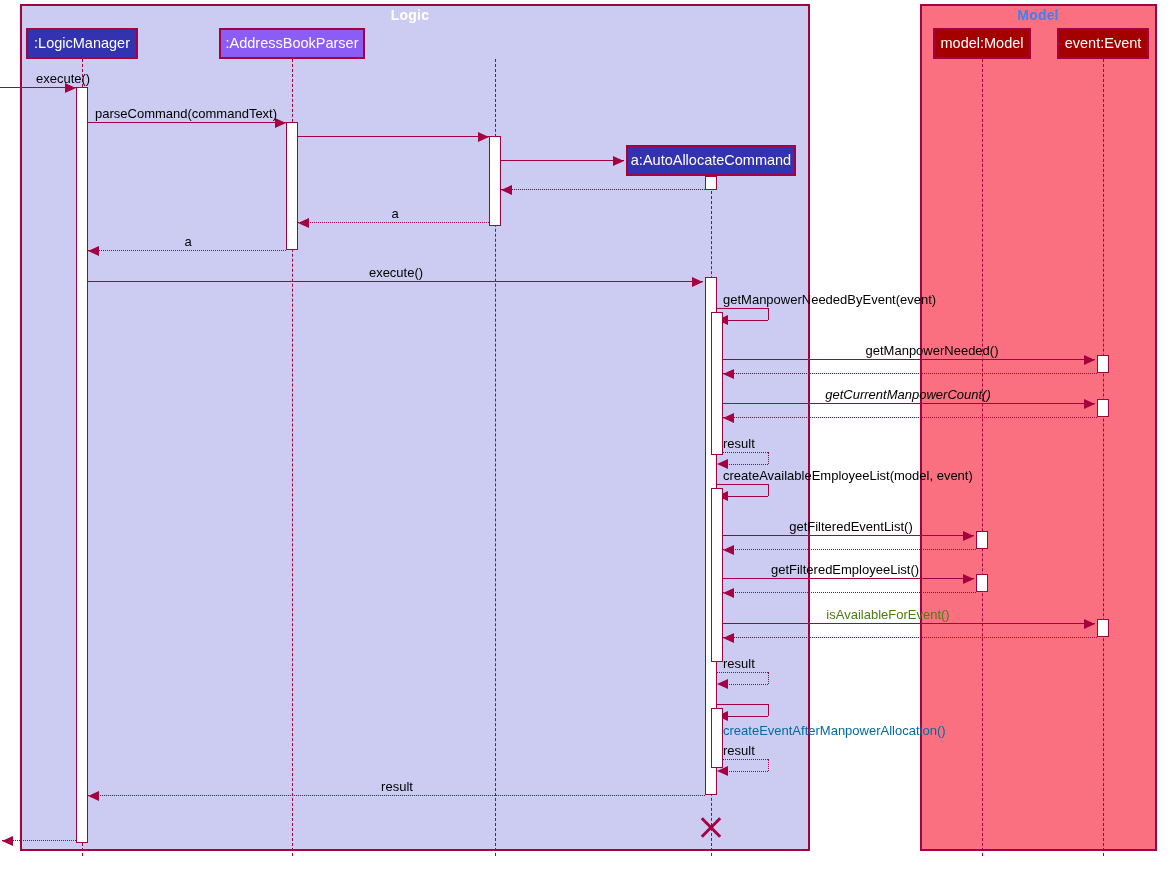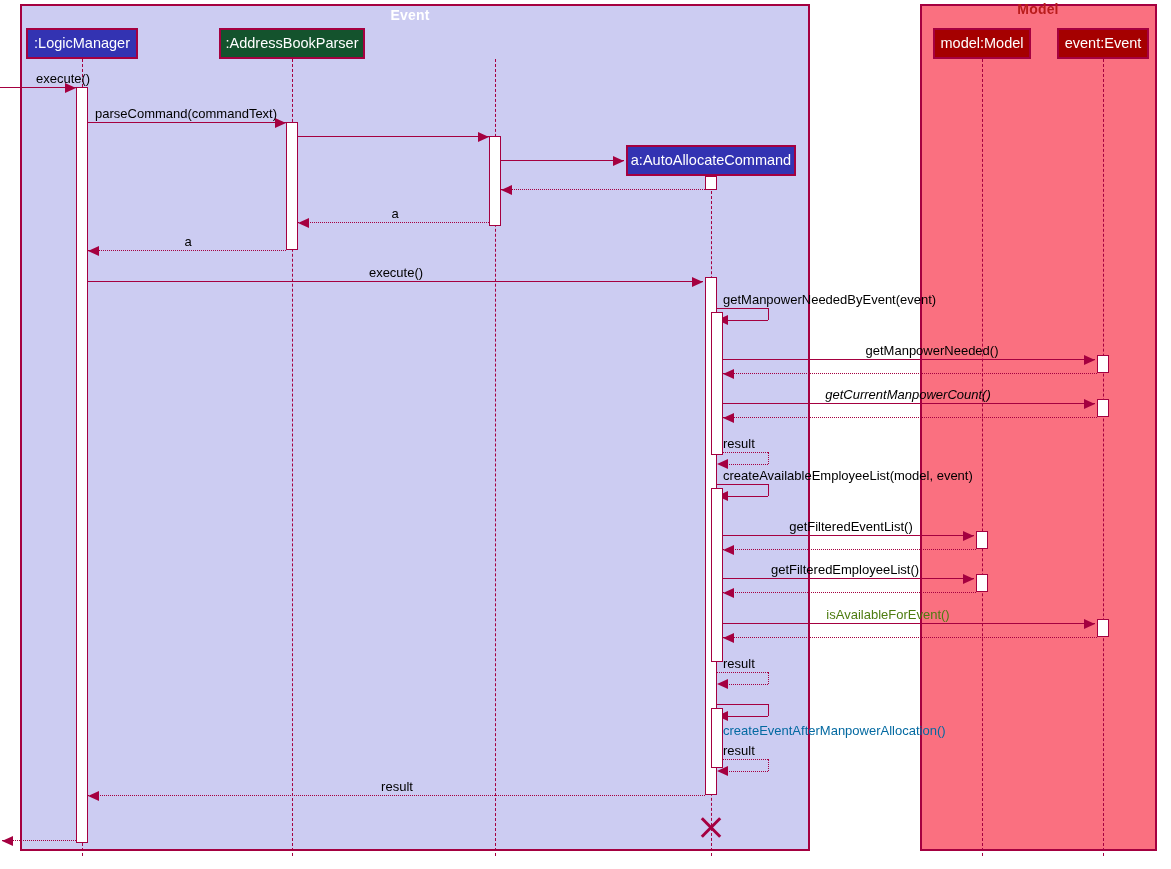--- a/index.html
+++ b/index.html
@@ -116,23 +116,23 @@
     border-top: 3.5px solid #A50040;
   }
   .destroy span.a { transform: rotate(45deg); }
   .destroy span.b { transform: rotate(-45deg); }
 </style>
 </head>
 <body>
 
 <div id="canvas">
     <div class="frame" style="left: 20px; top: 4px; width: 790px; height: 847px; background: rgb(204, 204, 242); border-color: rgb(165, 0, 64);"></div>
-    <div class="frame-label" style="left: 330px; top: 7px; width: 160px; color: rgb(255, 255, 255);">Event</div>
+    <div class="frame-label" style="left: 330px; top: 7px; width: 160px; color: rgb(255, 255, 255);">Logic</div>
     <div class="frame" style="left: 920px; top: 4px; width: 237px; height: 847px; background: rgb(250, 112, 128); border-color: rgb(165, 0, 64);"></div>
-    <div class="frame-label" style="left: 958px; top: 1px; width: 160px; color: #b91c1c;">Model</div>
+    <div class="frame-label" style="left: 958px; top: 7px; width: 160px; color: #3b82f6;">Model</div>
     <div class="lifeline" style="left: 82px; top: 59px; height: 797px; border-left-color: rgb(165, 0, 64);"></div>
     <div class="lifeline" style="left: 292px; top: 59px; height: 797px; border-left-color: rgb(165, 0, 64);"></div>
     <div class="lifeline" style="left: 495px; top: 59px; height: 797px; border-left-color: rgb(165, 0, 64);"></div>
     <div class="lifeline" style="left: 711px; top: 191px; height: 665px; border-left-color: rgb(165, 0, 64);"></div>
     <div class="lifeline" style="left: 982px; top: 59px; height: 797px; border-left-color: rgb(165, 0, 64);"></div>
     <div class="lifeline" style="left: 1103px; top: 59px; height: 797px; border-left-color: rgb(165, 0, 64);"></div>
     <div class="msg-line" style="left: 0px; top: 87px; width: 76px; border-top-color: rgb(165, 0, 64);"></div>
     <div class="arrow right" style="left: 65px; top: 82.5px; border-left-color: rgb(165, 0, 64);"></div>
     <div class="msg-label" style="left: 36px; top: 72px; color: rgb(0, 0, 0);">execute()</div>
     <div class="msg-line" style="left: 88px; top: 122px; width: 198px; border-top-color: rgb(165, 0, 64);"></div>
@@ -220,21 +220,21 @@
     <div class="activation" style="left: 705px; top: 277px; width: 12px; height: 518px; background: rgb(255, 255, 255); border-color: rgb(165, 0, 64);"></div>
     <div class="activation" style="left: 711px; top: 312px; width: 12px; height: 143px; background: rgb(255, 255, 255); border-color: rgb(165, 0, 64);"></div>
     <div class="activation" style="left: 711px; top: 488px; width: 12px; height: 174px; background: rgb(255, 255, 255); border-color: rgb(165, 0, 64);"></div>
     <div class="activation" style="left: 711px; top: 708px; width: 12px; height: 60px; background: rgb(255, 255, 255); border-color: rgb(165, 0, 64);"></div>
     <div class="activation" style="left: 976px; top: 531px; width: 12px; height: 18px; background: rgb(255, 255, 255); border-color: rgb(165, 0, 64);"></div>
     <div class="activation" style="left: 976px; top: 574px; width: 12px; height: 18px; background: rgb(255, 255, 255); border-color: rgb(165, 0, 64);"></div>
     <div class="activation" style="left: 1097px; top: 355px; width: 12px; height: 18px; background: rgb(255, 255, 255); border-color: rgb(165, 0, 64);"></div>
     <div class="activation" style="left: 1097px; top: 399px; width: 12px; height: 18px; background: rgb(255, 255, 255); border-color: rgb(165, 0, 64);"></div>
     <div class="activation" style="left: 1097px; top: 619px; width: 12px; height: 18px; background: rgb(255, 255, 255); border-color: rgb(165, 0, 64);"></div>
     <div class="participant" style="left: 26px; top: 28px; width: 112px; height: 31px; background: rgb(51, 51, 178); border-color: rgb(165, 0, 64); color: rgb(255, 255, 255);">:LogicManager</div>
-    <div class="participant" style="left: 219px; top: 28px; width: 146px; height: 31px; background: #14532d; border-color: rgb(165, 0, 64); color: rgb(255, 255, 255);">:AddressBookParser</div>
+    <div class="participant" style="left: 219px; top: 28px; width: 146px; height: 31px; background: #8b5cf6; border-color: rgb(165, 0, 64); color: rgb(255, 255, 255);">:AddressBookParser</div>
     <div class="participant" style="left: 626px; top: 145px; width: 170px; height: 31px; background: rgb(51, 51, 178); border-color: rgb(165, 0, 64); color: rgb(255, 255, 255);">a:AutoAllocateCommand</div>
     <div class="participant" style="left: 933px; top: 28px; width: 98px; height: 31px; background: rgb(165, 0, 0); border-color: rgb(165, 0, 64); color: rgb(255, 255, 255);">model:Model</div>
     <div class="participant" style="left: 1057px; top: 28px; width: 92px; height: 31px; background: rgb(165, 0, 0); border-color: rgb(165, 0, 64); color: rgb(255, 255, 255);">event:Event</div>
     <div class="destroy" style="left: 698px; top: 814px;">
       <span class="a" style="border-top-color: rgb(165, 0, 64);"></span>
       <span class="b" style="border-top-color: rgb(165, 0, 64);"></span>
     </div>
   </div>
 
 </body></html>

